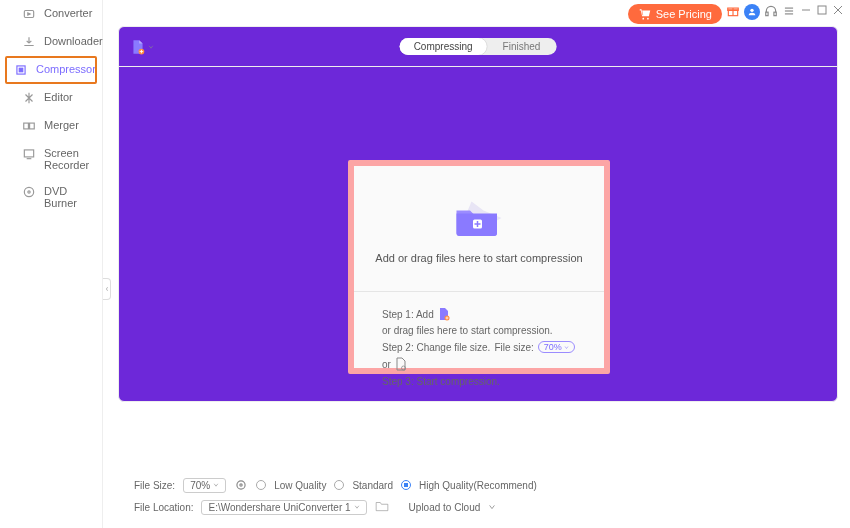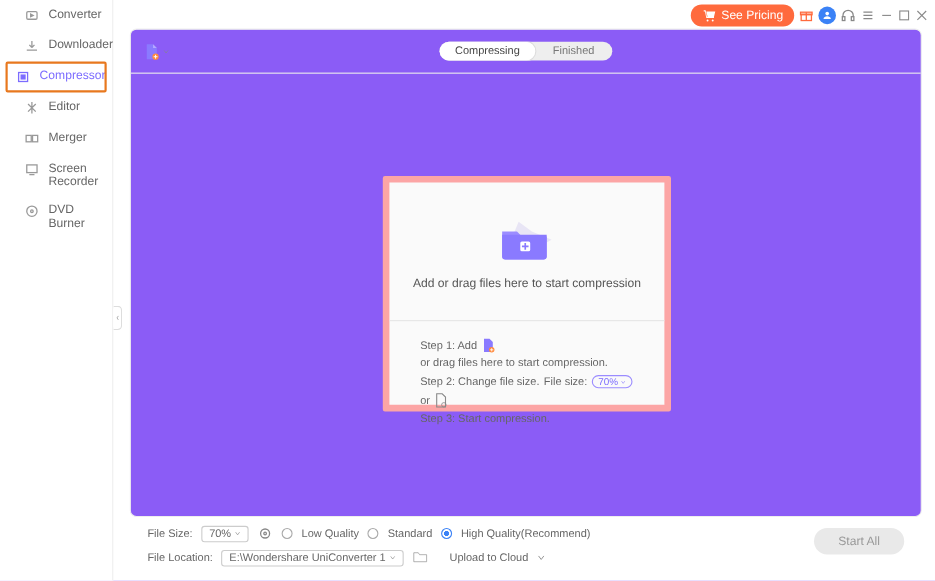--- a/index.html
+++ b/index.html
@@ -1,19 +1,19 @@
 <!DOCTYPE html>
 <html><head>
 <meta charset="utf-8">
 <style>
 * { margin:0; padding:0; box-sizing:border-box; font-family:-apple-system,BlinkMacSystemFont,"Segoe UI",Arial,sans-serif; }
 body { width:850px; height:528px; background:#fff; overflow:hidden; position:relative; font-size:11px; color:#555; }
 
 
-.top-bar { position:absolute; top:4px; right:6px; display:flex; align-items:center; gap:4px; }
+.top-bar { position:absolute; top:4px; right:6px; display:flex; gap:4px; }
 .pricing-btn { background:#ff6a3d; color:#fff; padding:3px 10px; border-radius:10px; display:flex; align-items:center; gap:4px; font-size:11px; cursor:pointer; }
 .ic { width:14px; height:14px; display:inline-flex; align-items:center; justify-content:center; cursor:pointer; }
 .ic svg { width:14px; height:14px; }
 .blue-circle { width:16px; height:16px; border-radius:50%; background:#3b82f6; display:flex; align-items:center; justify-content:center; cursor:pointer; }
 .blue-circle svg { width:10px; height:10px; fill:#fff; }
 .win-ic { width:12px; height:12px; cursor:pointer; display:flex; align-items:center; justify-content:center; color:#888; }
 .win-ic svg { width:10px; height:10px; stroke:#888; stroke-width:1; fill:none; }
 
 
 .sidebar { position:absolute; left:0; top:0; width:103px; height:528px; background:#fff; border-right:1px solid #eee; }
@@ -21,21 +21,21 @@
 .back-row svg { width:8px; height:10px; stroke:#666; stroke-width:1.5; fill:none; }
 .sb-item { display:flex; gap:8px; padding:7px 6px 7px 22px; color:#666; font-size:11px; cursor:pointer; position:relative; }
 .sb-item.active { color:#7c6cff; }
 .sb-item.hl { outline:2px solid #e8781e; outline-offset:-2px; margin:0 5px; border-radius:2px; padding-left:9px; }
 .sb-item .sic { width:14px; height:14px; display:flex; align-items:center; justify-content:center; }
 .sb-item .sic svg { width:14px; height:14px; }
 .collapse-tab { position:absolute; left:103px; top:278px; width:8px; height:22px; background:#fff; border:1px solid #ddd; border-left:none; border-radius:0 4px 4px 0; display:flex; align-items:center; justify-content:center; cursor:pointer; }
 .collapse-tab svg { width:4px; height:6px; stroke:#888; fill:none; }
 
 
-.main { position:absolute; left:118px; top:26px; right:12px; border:1px solid #eee; border-radius:6px; height:444px; background:#8b5cf6; }
+.main { position:absolute; left:118px; top:26px; right:12px; border:1px solid #eee; border-radius:6px; height:376px; background:#6d28d9; }
 .main-top { height:40px; display:flex; align-items:center; padding:0 12px; position:relative; border-bottom:1px solid #eee; }
 .add-btn { display:flex; align-items:center; gap:3px; cursor:pointer; }
 .add-btn svg { width:14px; height:16px; }
 .add-btn .chev { width:6px; height:6px; }
 .tabseg { position:absolute; left:50%; transform:translateX(-50%); display:flex; background:#eee; border-radius:11px; overflow:hidden; font-size:10px; }
 .tabseg span { padding:3px 16px; cursor:pointer; color:#777; }
 .tabseg span.active { background:#fff; border:1px solid #ddd; border-radius:11px; color:#444; margin:-1px; padding:3px 14px; }
 
 
 .dropzone { position:absolute; left:348px; top:160px; width:262px; height:214px; border:6px solid #fca5a5; background:#fafafa; border-radius:2px; }
@@ -283,14 +283,13 @@
         </svg>
       </span>
     <span class="folder-ic"><svg viewBox="0 0 24 20">
           <path d="M2 4h7l2 3h11v11H2z"></path>
         </svg></span>
     <span style="margin-left:12px;">Upload to Cloud</span>
     <svg width="8" height="8" viewBox="0 0 10 10">
         <polyline points="2,3 5,7 8,3" fill="none" stroke="#888"></polyline>
       </svg>
   </div>
-  <div class="start-btn"><span>Start All</span></div>
 </div>
 
 </body></html>

